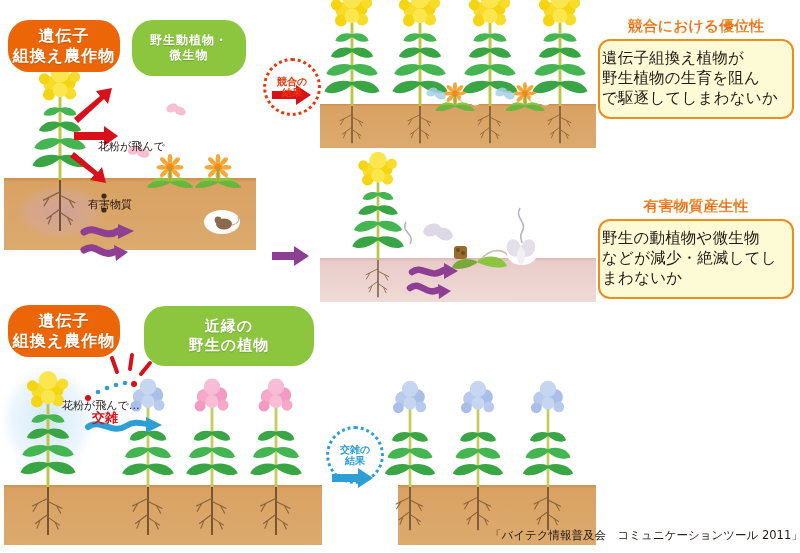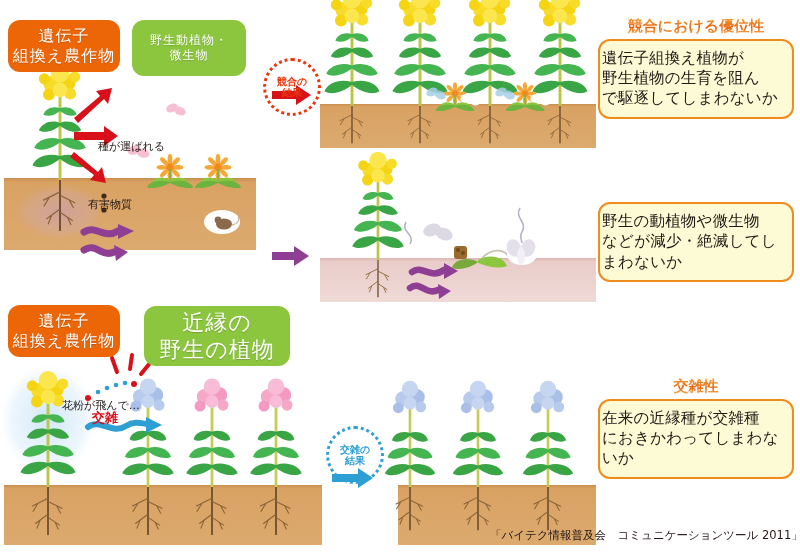--- a/index.html
+++ b/index.html
@@ -1,23 +1,23 @@
 <!DOCTYPE html>
 <html><head>
 <meta charset="utf-8">
 <style>
   html,body{margin:0;padding:0;background:#fff;}
   body{width:800px;height:553px;position:relative;overflow:hidden;
        font-family:"DejaVu Sans","Liberation Sans",sans-serif;}
   .stage{position:absolute;inset:0;width:800px;height:553px;}
 
   
-  .cat{position:absolute;border-radius:12px;color:#fff;display:flex;
+  .cat{position:absolute;border-radius:21px;color:#fff;display:flex;
        align-items:center;justify-content:center;text-align:center;
-       font-weight:400;line-height:1.25;letter-spacing:1px;
+       font-weight:700;line-height:1.25;letter-spacing:1px;
        text-shadow:0 1px 1px rgba(0,0,0,.18);}
   .cat.orange{background:#ec6608;}
   .cat.green{background:#8cc63e;}
 
   
   .panel{position:absolute;width:196px;}
   .panel .ttl{font-weight:700;font-size:15px;text-align:center;
       color:#ef7c18;letter-spacing:0px;line-height:1.1;
       background:linear-gradient(180deg,#f3a23a 0%,#e8640e 55%,#f7b75e 100%);
       -webkit-background-clip:text;background-clip:text;
@@ -369,26 +369,26 @@
   </div>
   <div class="cat green" style="left:132px;top:20px;width:114px;height:56px;font-size:12px;">
     <span style="white-space:pre-line;">野生動植物・
 微生物</span>
   </div>
 
   <div class="cat orange" style="left:8px;top:305px;width:112px;height:52px;font-size:16px;">
     <span style="white-space:pre-line;">遺伝子
 組換え農作物</span>
   </div>
-  <div class="cat green" style="left:144px;top:306px;width:146px;height:60px;font-size:22px;">
+  <div class="cat green" style="left:144px;top:306px;width:170px;height:60px;font-size:15px;">
     <span style="white-space:pre-line;">近縁の
 野生の植物</span>
   </div>
 
-  <div class="note" style="left:98px;top:139px;">種が運ばれる</div>
+  <div class="note" style="left:98px;top:139px;">花粉が飛んで</div>
   <div class="note" style="left:88px;top:197px;">有害物質</div>
   <div class="note" style="left:62px;top:398px;">花粉が飛んで…</div>
   <div class="note red" style="left:92px;top:409px;font-size:13px;">交雑</div>
 
   <div class="bubble red" style="left:263px;top:58px;width:52px;height:52px;">
     <span>競合の</span>
     <span>結果</span>
   </div>
   <div class="bubble blue" style="left:326px;top:426px;width:52px;height:52px;">
     <span>交雑の</span>
@@ -396,27 +396,22 @@
   </div>
 
   <div class="panel" style="left:598px;top:18px;">
     <div class="ttl">競合における優位性</div>
     <div class="bodybox" style="white-space:pre-line;">遺伝子組換え植物が
 野生植物の生育を阻ん
 で駆逐してしまわないか</div>
   </div>
 
   <div class="panel" style="left:598px;top:198px;">
+    <div class="ttl">有害物質産生性</div>
     <div class="bodybox" style="white-space:pre-line;">野生の動植物や微生物
 などが減少・絶滅してし
 まわないか</div>
   </div>
 
-  <div class="panel" style="left:598px;top:378px;">
-    <div class="ttl">交雑性</div>
-    <div class="bodybox" style="white-space:pre-line;">在来の近縁種が交雑種
-におきかわってしまわな
-いか</div>
-  </div>
 
   <div class="credit" style="left:490px;top:528px;">「バイテク情報普及会　コミュニケーションツール 2011」を一部改変</div>
 
 </div>
 
 </body></html>

